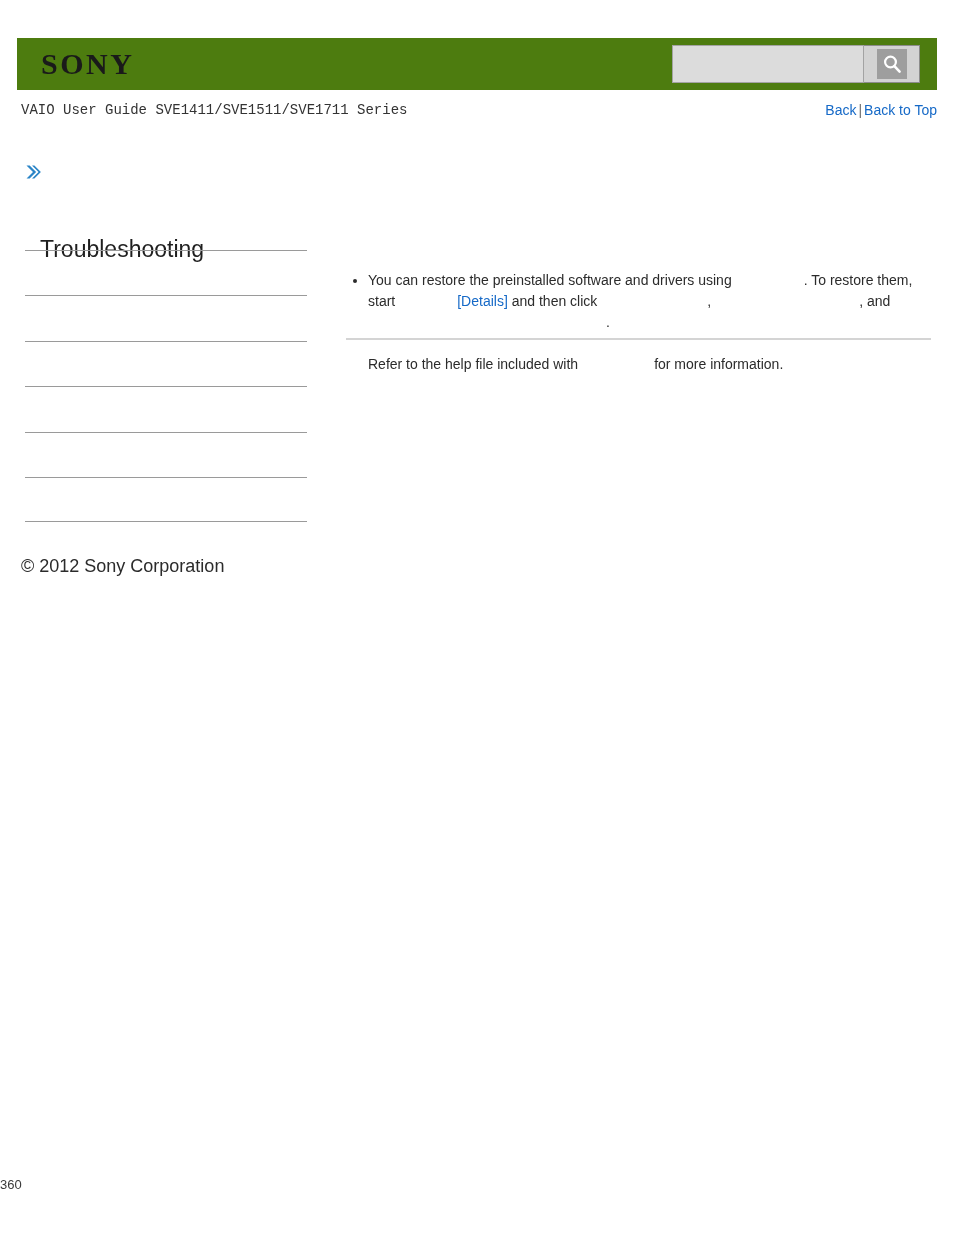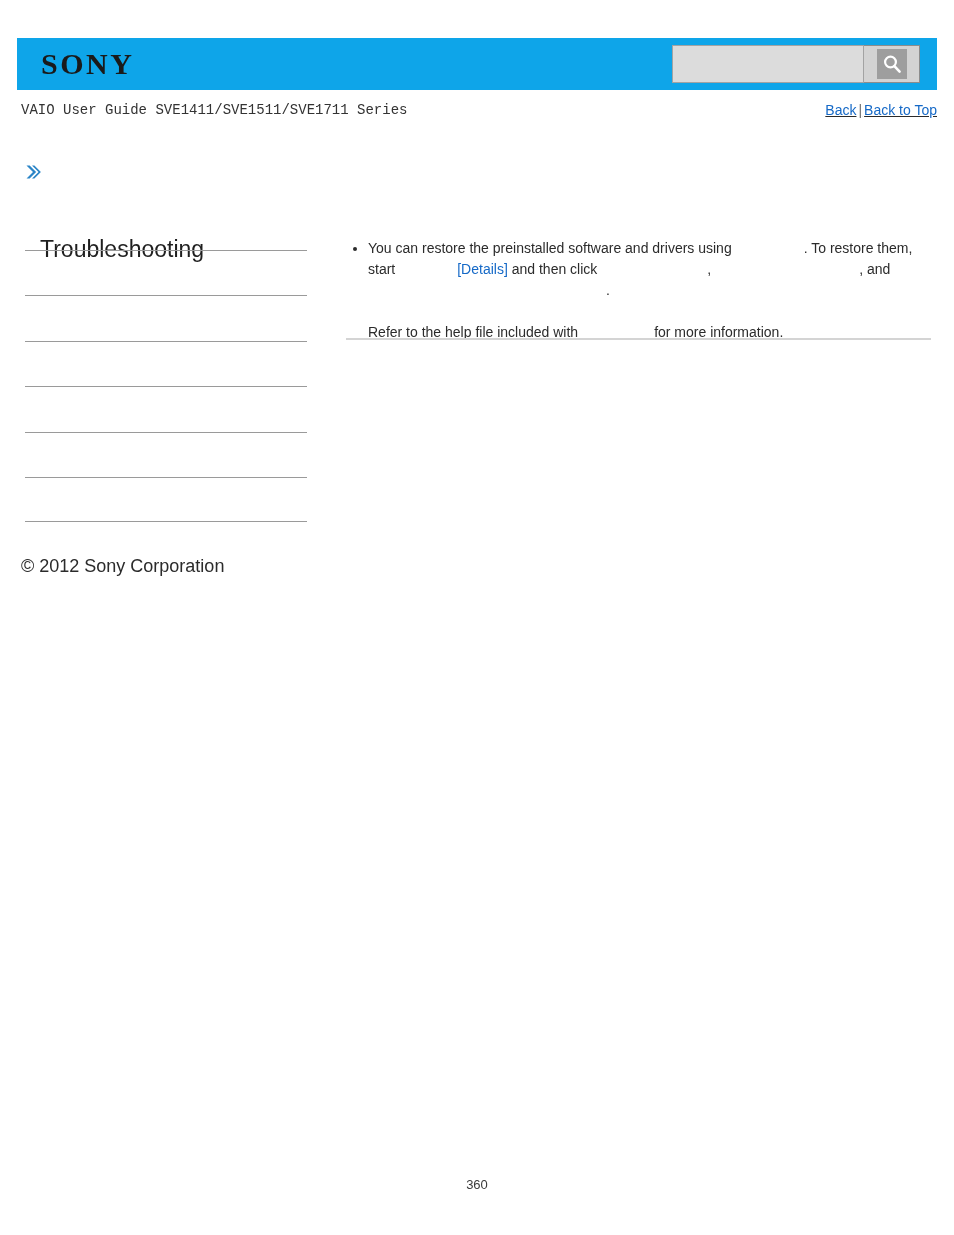--- a/index.html
+++ b/index.html
@@ -16,21 +16,21 @@
     overflow: hidden;
   }
 
   
   .header-band {
     position: absolute;
     left: 17px;
     top: 38px;
     width: 920px;
     height: 52px;
-    background: #0ea5e9;
+    background: #4d7c0f;
     box-sizing: border-box;
   }
   .sony-logo {
     position: absolute;
     left: 24px;
     top: 8px;
     font-family: "Liberation Serif", serif;
     font-weight: bold;
     font-size: 30px;
     letter-spacing: 2.5px;
@@ -92,21 +92,20 @@
     white-space: nowrap;
     font-family: Liberation Mono, monospace;
   }
   .nav-links {
     position: absolute;
     right: 17px;
     top: 101px;
     font-size: 14px;
     line-height: 18px;
     white-space: nowrap;
-    text-decoration: underline;
   }
   .nav-links a {
     color: #1569c7;
     text-decoration: none;
   }
   .nav-sep {
     color: #6d6d6d;
     padding: 0 2px;
   }
 
@@ -168,20 +167,21 @@
   }
   .bullet-list {
     margin: 0;
     padding: 0 0 0 22px;
     list-style: disc;
   }
   .bullet-list li {
     font-size: 14px;
     line-height: 21px;
     color: #2b2b2b;
+    margin-top: 32px;
   }
   .blank-seg {
     display: inline-block;
     vertical-align: baseline;
   }
   .details-link {
     color: #1569c7;
     text-decoration: none;
   }
   .para-gap {
@@ -196,21 +196,20 @@
     height: 2px;
     background: #d4d4d4;
   }
 
   
   .page-number {
     position: absolute;
     left: 0;
     top: 1177px;
     width: 954px;
-    text-align: center;
     font-size: 13px;
     color: #3a3a3a;
   }
 </style>
 </head>
 <body>
 
 <div class="header-band">
   <div class="sony-logo">SONY</div>
 

